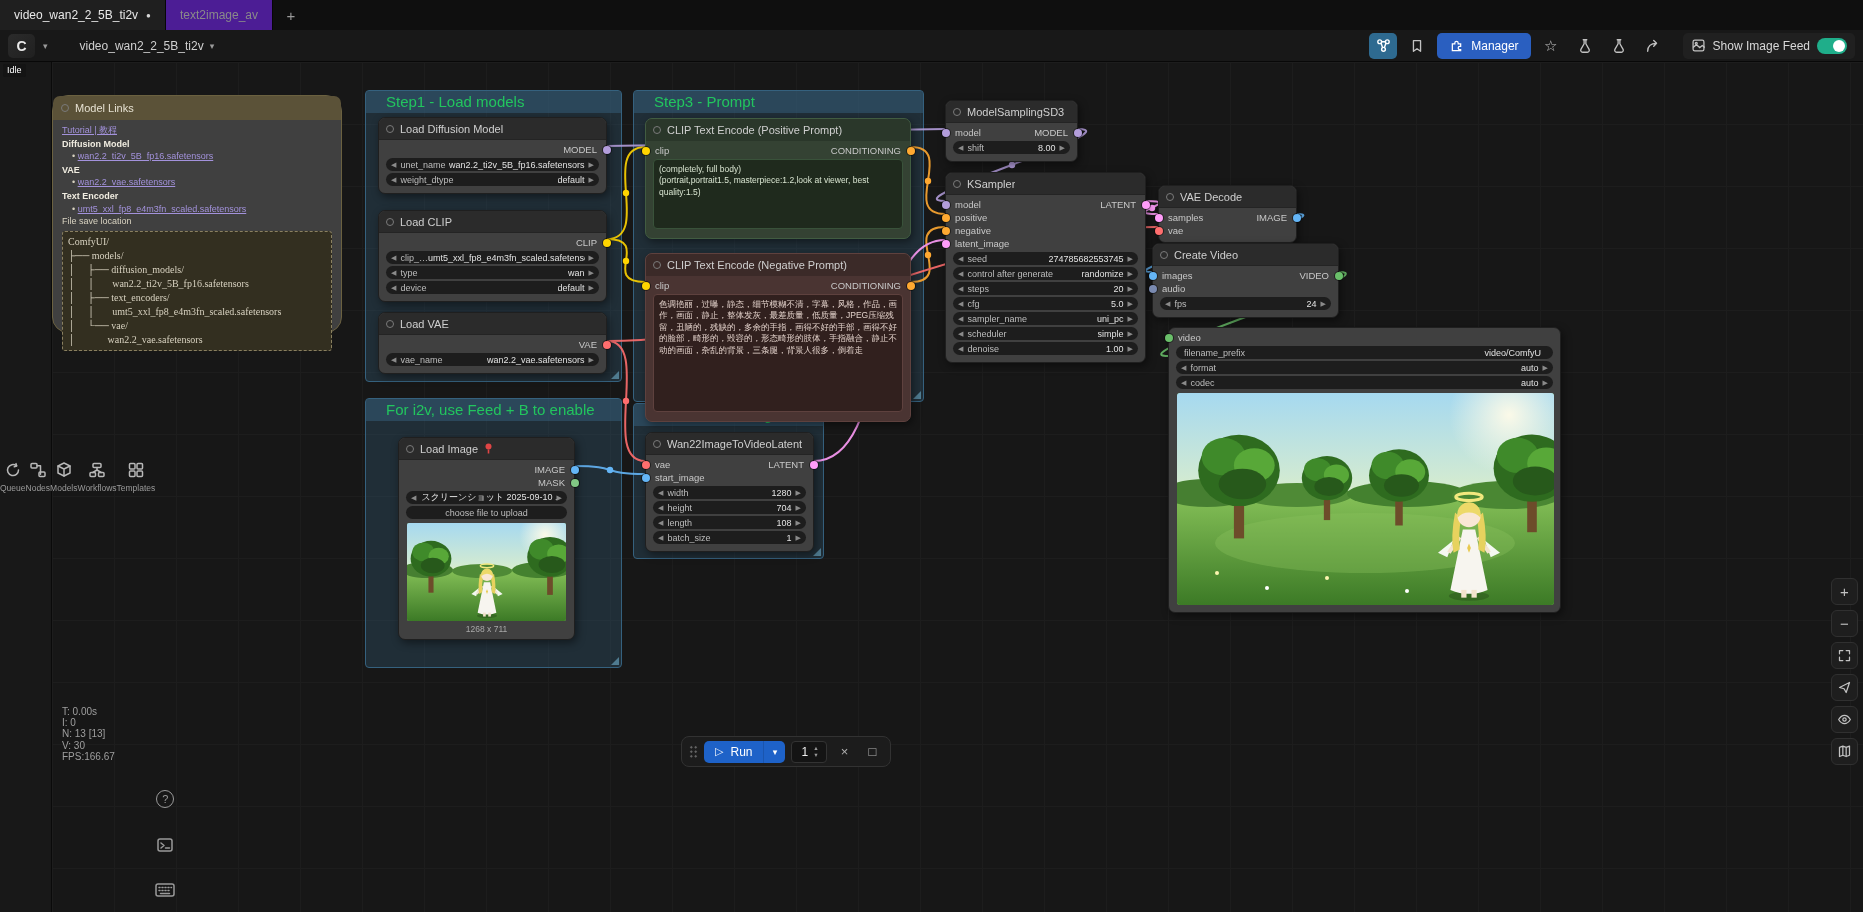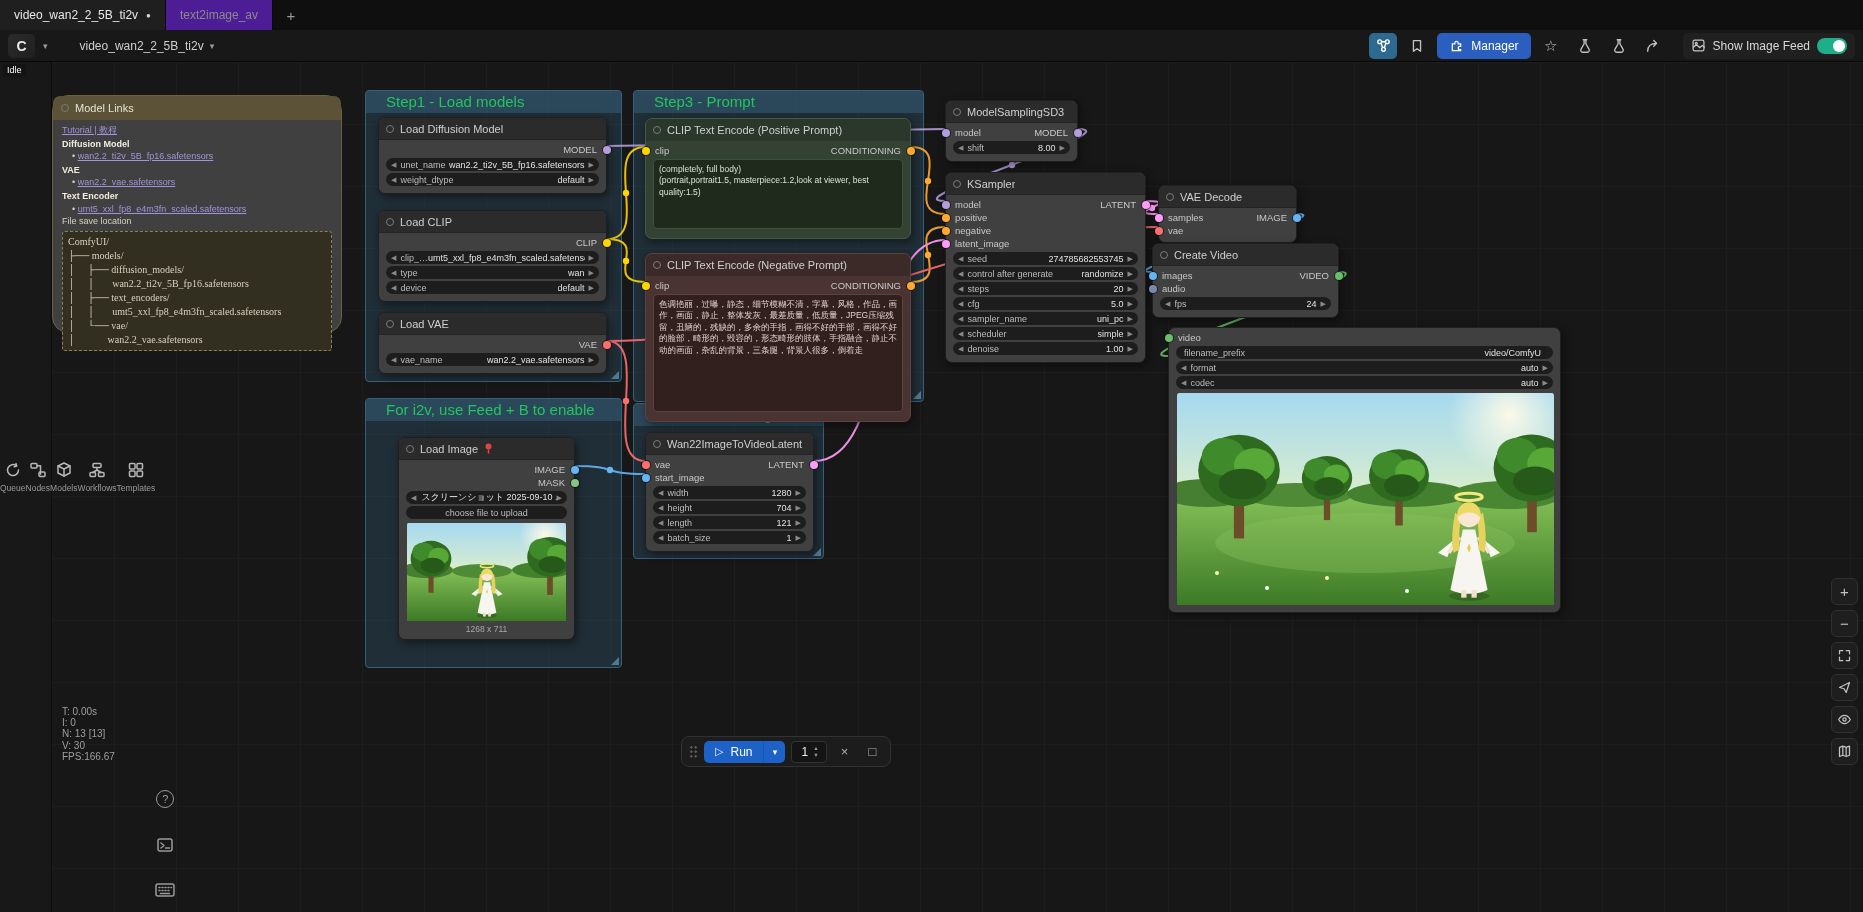--- a/index.html
+++ b/index.html
@@ -494,21 +494,21 @@
       </div>
     <div class="widget">
         <span class="warr l"></span>
         <span class="wname">height</span>
         <span class="wval">704</span>
         <span class="warr r"></span>
       </div>
     <div class="widget">
         <span class="warr l"></span>
         <span class="wname">length</span>
-        <span class="wval">121</span>
+        <span class="wval">108</span>
         <span class="warr r"></span>
       </div>
     <div class="widget">
         <span class="warr l"></span>
         <span class="wname">batch_size</span>
         <span class="wval">1</span>
         <span class="warr r"></span>
       </div>
   </div>
 </div>

